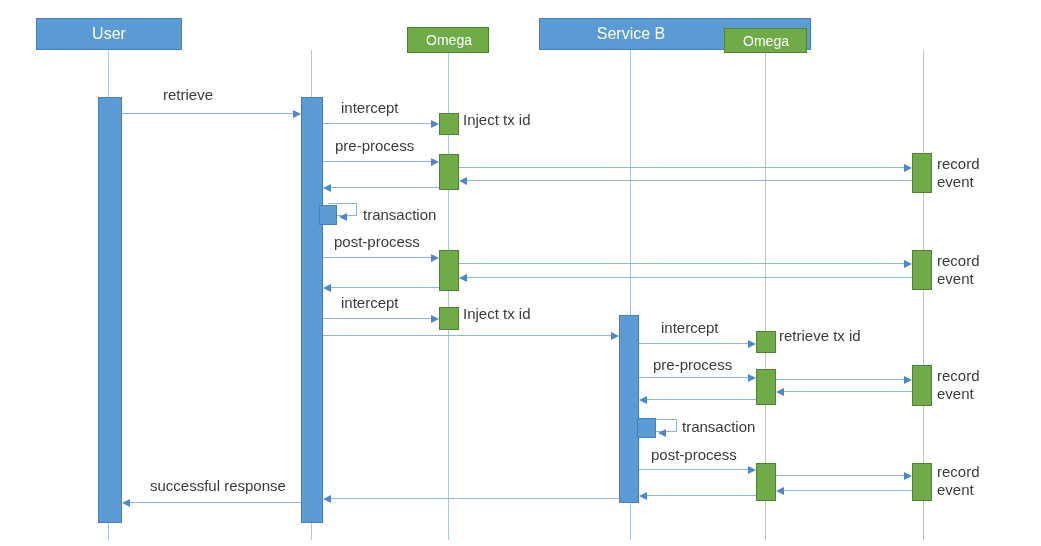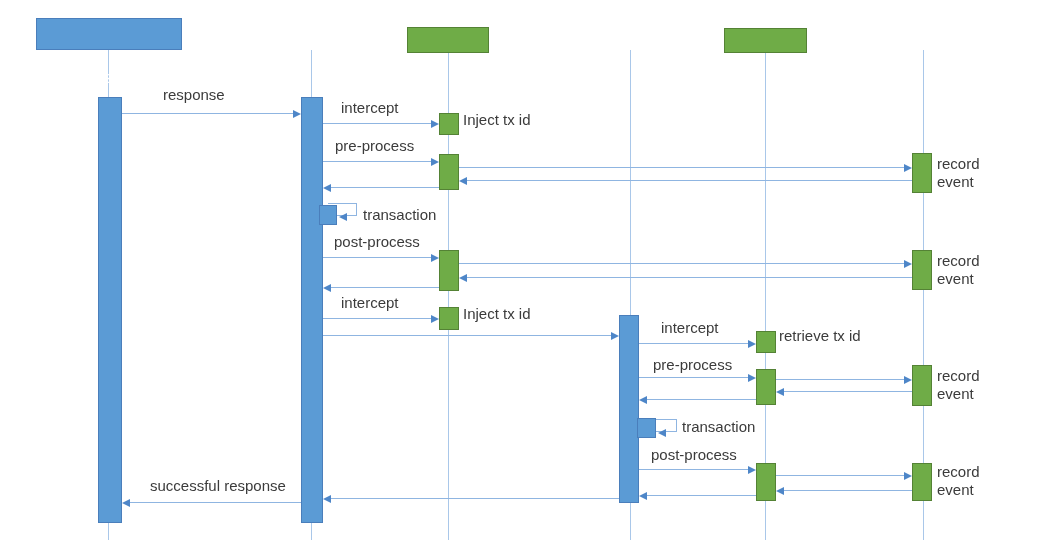--- a/index.html
+++ b/index.html
@@ -7,21 +7,20 @@
     position:relative;
     width:1041px;height:546px;
     background:#ffffff;
     overflow:hidden;
     font-family:"Liberation Sans", sans-serif;
   }
   .participant{position:absolute;box-sizing:border-box;}
   .participant span{
     position:absolute;top:50%;white-space:nowrap;
     transform:translate(-50%,-50%);
-    margin-top:44px;
   }
   .lifeline{position:absolute;width:1px;}
   .act{position:absolute;box-sizing:border-box;}
   .mline{position:absolute;height:1px;}
   .mhead{position:absolute;width:0;height:0;border-top:4px solid transparent;border-bottom:4px solid transparent;}
   .mlabel{position:absolute;font-size:15px;line-height:18px;white-space:pre-line;}
   .loop{position:absolute;box-sizing:border-box;}
 </style>
 </head>
 <body>
@@ -34,21 +33,21 @@
     <div class="lifeline" style="left: 765px; top: 53px; height: 487px; background: rgb(169, 199, 233);"></div>
     <div class="lifeline" style="left: 923px; top: 50px; height: 490px; background: rgb(169, 199, 233);"></div>
     <div class="loop" style="left: 328px; top: 203px; width: 29px; height: 13px; border-top: 1px solid rgb(143, 181, 225); border-right: 1px solid rgb(143, 181, 225); border-bottom: 1px solid rgb(143, 181, 225);"></div>
     <div class="mhead" style="left: 339px; top: 213px; border-right: 8px solid rgb(78, 134, 200);"></div>
     <div class="mlabel" style="left: 363px; top: 206px; color: rgb(59, 59, 59);">transaction</div>
     <div class="loop" style="left: 648px; top: 419px; width: 29px; height: 13px; border-top: 1px solid rgb(143, 181, 225); border-right: 1px solid rgb(143, 181, 225); border-bottom: 1px solid rgb(143, 181, 225);"></div>
     <div class="mhead" style="left: 658px; top: 429px; border-right: 8px solid rgb(78, 134, 200);"></div>
     <div class="mlabel" style="left: 682px; top: 418px; color: rgb(59, 59, 59);">transaction</div>
     <div class="mline" style="left: 122px; top: 113px; width: 172px; background: rgb(143, 181, 225);"></div>
     <div class="mhead" style="left: 293px; top: 110px; border-left: 8px solid rgb(78, 134, 200);"></div>
-    <div class="mlabel" style="left: 163px; top: 86px; color: rgb(59, 59, 59);">response</div>
+    <div class="mlabel" style="left: 163px; top: 86px; color: rgb(59, 59, 59);">retrieve</div>
     <div class="mline" style="left: 323px; top: 123px; width: 109px; background: rgb(143, 181, 225);"></div>
     <div class="mhead" style="left: 431px; top: 120px; border-left: 8px solid rgb(78, 134, 200);"></div>
     <div class="mlabel" style="left: 341px; top: 99px; color: rgb(59, 59, 59);">intercept</div>
     <div class="mline" style="left: 323px; top: 161px; width: 109px; background: rgb(143, 181, 225);"></div>
     <div class="mhead" style="left: 431px; top: 158px; border-left: 8px solid rgb(78, 134, 200);"></div>
     <div class="mlabel" style="left: 335px; top: 137px; color: rgb(59, 59, 59);">pre-process</div>
     <div class="mline" style="left: 459px; top: 167px; width: 446px; background: rgb(143, 181, 225);"></div>
     <div class="mhead" style="left: 904px; top: 164px; border-left: 8px solid rgb(78, 134, 200);"></div>
     <div class="mline" style="left: 466px; top: 180px; width: 446px; background: rgb(143, 181, 225);"></div>
     <div class="mhead" style="left: 459px; top: 177px; border-right: 8px solid rgb(78, 134, 200);"></div>
@@ -109,20 +108,23 @@
     <div class="act" style="left: 912px; top: 153px; width: 20px; height: 40px; background: rgb(111, 172, 71); border: 1px solid rgb(84, 130, 53);"></div>
     <div class="act" style="left: 912px; top: 250px; width: 20px; height: 40px; background: rgb(111, 172, 71); border: 1px solid rgb(84, 130, 53);"></div>
     <div class="act" style="left: 912px; top: 365px; width: 20px; height: 41px; background: rgb(111, 172, 71); border: 1px solid rgb(84, 130, 53);"></div>
     <div class="act" style="left: 912px; top: 463px; width: 20px; height: 38px; background: rgb(111, 172, 71); border: 1px solid rgb(84, 130, 53);"></div>
     <div class="participant" style="left: 36px; top: 18px; width: 146px; height: 32px; background: rgb(91, 155, 213); border: 1px solid rgb(74, 126, 187);">
       <span style="left: 72px; color: rgb(255, 255, 255); font-size: 16px;">User</span>
     </div>
     <div class="participant" style="left: 407px; top: 27px; width: 82px; height: 26px; background: rgb(111, 172, 71); border: 1px solid rgb(84, 130, 53);">
       <span style="left: 41px; color: rgb(255, 255, 255); font-size: 14px;">Omega</span>
     </div>
+    <div class="participant" style="left: 539px; top: 18px; width: 272px; height: 32px; background: rgb(91, 155, 213); border: 1px solid rgb(74, 126, 187);">
+      <span style="left: 91px; color: rgb(255, 255, 255); font-size: 16px;">Service B</span>
+    </div>
     <div class="participant" style="left: 724px; top: 28px; width: 83px; height: 25px; background: rgb(111, 172, 71); border: 1px solid rgb(84, 130, 53);">
       <span style="left: 41px; color: rgb(255, 255, 255); font-size: 14px;">Omega</span>
     </div>
     <div class="mlabel" style="left: 463px; top: 111px; color: rgb(59, 59, 59);">Inject tx id</div>
     <div class="mlabel" style="left: 463px; top: 305px; color: rgb(59, 59, 59);">Inject tx id</div>
     <div class="mlabel" style="left: 779px; top: 327px; color: rgb(59, 59, 59);">retrieve tx id</div>
     <div class="mlabel" style="left: 937px; top: 155px; color: rgb(59, 59, 59);">record
 event</div>
     <div class="mlabel" style="left: 937px; top: 252px; color: rgb(59, 59, 59);">record
 event</div>

